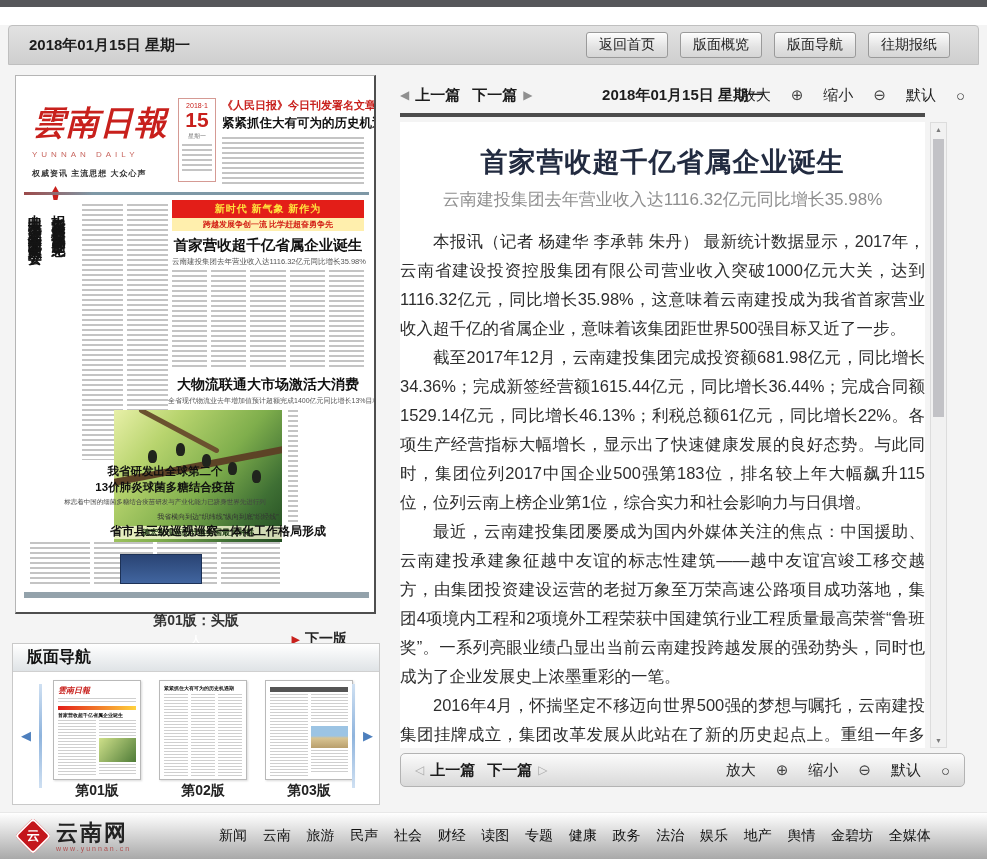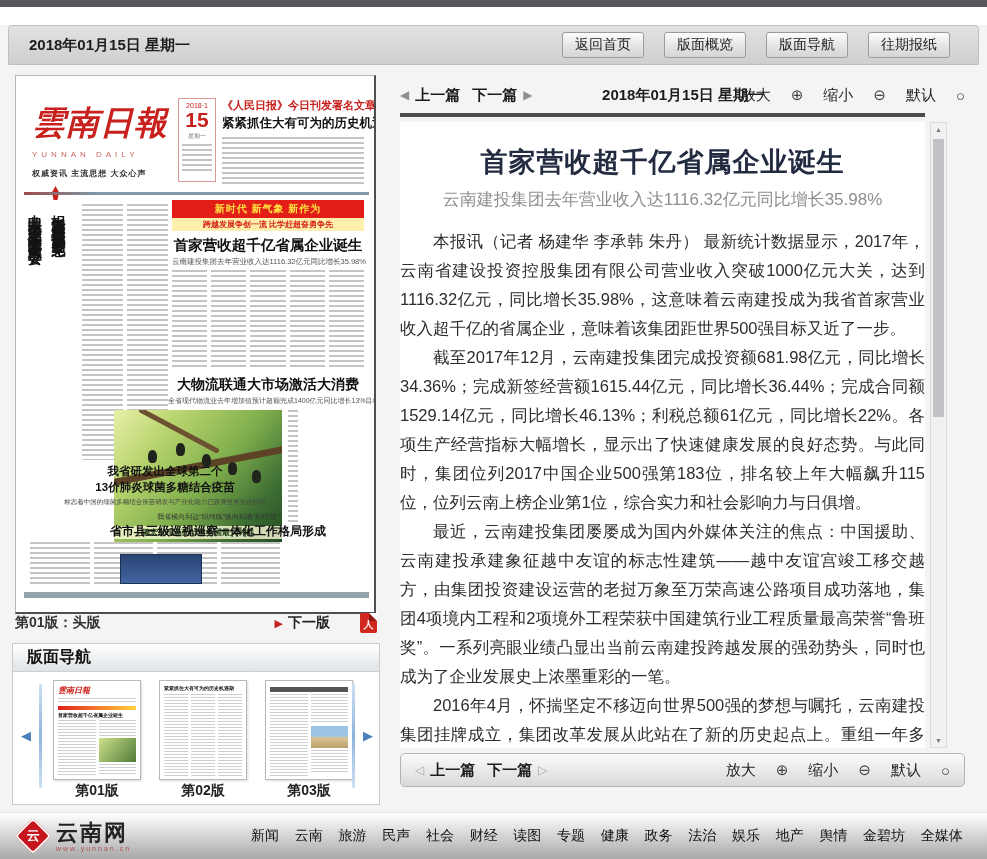--- a/index.html
+++ b/index.html
@@ -7,21 +7,21 @@
   body { background:#f2f2f2; font-family:"Liberation Sans", sans-serif; color:#222; }
   #canvas { position:relative; width:987px; height:859px; background:#f4f4f4; }
 
   
   .top-strip { position:absolute; left:0; top:0; width:987px; height:7px; background:#56575a; }
   .white-gap { position:absolute; left:0; top:7px; width:987px; height:18px; background:#ffffff; }
   .header-bar { position:absolute; left:8px; top:25px; width:971px; height:40px;
     background:linear-gradient(#e2e2e2,#cfcfcf); border:1px solid #bfbfbf; border-radius:4px 4px 0 0;
     display:flex; align-items:center; justify-content:space-between; padding:0 28px 0 20px; }
   .header-date { font-size:15px; font-weight:bold; color:#1c1c1c; }
-  .hbtn-row { display:flex; gap:20px; }
+  .hbtn-row { display:flex; gap:12px; }
   .hbtn { min-width:78px; height:26px; padding:0 12px; font-size:14px; color:#222;
     background:linear-gradient(#fdfdfd,#e2e2e2 60%,#d6d6d6); border:1px solid #9a9a9a; border-radius:3px;
     display:flex; align-items:center; justify-content:center; box-shadow:0 1px 1px rgba(255,255,255,.8) inset; cursor:pointer; }
 
   
   .paper { position:absolute; left:15px; top:75px; width:361px; height:539px; background:#ffffff;
     border:1px solid #b5b5b5; border-right:2px solid #4e4e4e; border-bottom:2px solid #4e4e4e; overflow:hidden; }
   .gk { background:repeating-linear-gradient(#c4c4c4 0 2px, transparent 2px 5px); }
   .gkcols { display:flex; gap:4px; } .gkcols>div { flex:1; background:repeating-linear-gradient(#c4c4c4 0 2px, transparent 2px 5px); }
 
@@ -72,21 +72,21 @@
 
   .p-h3 { position:absolute; left:40px; top:388px; width:218px; text-align:center; font-size:11.5px; font-weight:bold; color:#101010; line-height:1.35; }
   .p-h3sub { position:absolute; left:40px; top:422px; width:218px; text-align:center; font-size:6.5px; color:#444; white-space:nowrap; }
   .p-h4kick { position:absolute; left:92px; top:436px; width:220px; text-align:center; font-size:7px; color:#333; white-space:nowrap; }
   .p-h4 { position:absolute; left:88px; top:447px; width:228px; text-align:center; font-size:12px; font-weight:bold; color:#101010; white-space:nowrap; }
   .gkD { position:absolute; left:14px; top:466px; width:250px; height:44px; }
   .bluebox { position:absolute; left:104px; top:478px; width:82px; height:30px; background:linear-gradient(#2a4474,#41659f); border:1px solid #1d3257; }
   .paper-footstrip { position:absolute; left:8px; top:516px; width:345px; height:6px; background:#93a2ab; }
 
   
-  .pageinfo { position:absolute; left:15px; top:612px; width:362px; height:22px; display:flex; align-items:center; }
+  .pageinfo { position:absolute; left:15px; top:612px; width:362px; height:22px; display:flex; align-items:center;flex-direction:column; }
   .pi-cur { font-size:14px; font-weight:bold; color:#333; }
   .pi-next { margin-left:auto; display:flex; align-items:center; gap:5px; margin-right:30px; cursor:pointer; }
   .pi-next .tri { color:#c8201c; font-size:11px; }
   .pi-next .txt { font-size:14px; font-weight:bold; color:#222; }
   .pdficon { width:17px; height:20px; background:#d0281e; border-radius:2px; position:relative; cursor:pointer; }
   .pdficon::before { content:""; position:absolute; right:0; top:0; border:4px solid #fff; border-left-color:#8d1612; border-bottom-color:#8d1612; }
   .pdficon::after { content:"人"; position:absolute; left:0; bottom:1px; width:100%; text-align:center; color:#fff; font-size:10px; font-weight:bold; }
 
   
   .pnav { position:absolute; left:12px; top:643px; width:368px; height:162px; background:#fff; border:1px solid #c9c9c9; }
@@ -130,21 +130,21 @@
   .v-botbar .nav-arrow { color:#aaa; }
 
   
   .footer { position:absolute; left:0; top:812px; width:987px; height:47px; background:linear-gradient(#ffffff,#a9a9a9); border-top:1px solid #e8e8e8; display:flex; align-items:center; }
   .f-logo { display:flex; align-items:center; gap:10px; margin-left:20px; cursor:pointer; }
   .logo-diamond { width:26px; height:26px; background:#c4161c; border-radius:4px; transform:rotate(45deg); display:flex; align-items:center; justify-content:center; box-shadow:0 0 0 2px #fff inset; }
   .logo-glyph { transform:rotate(-45deg); color:#fff; font-size:13px; font-weight:bold; }
   .f-brandwrap { display:flex; flex-direction:column; line-height:1; }
   .f-brand { font-family:"DejaVu Serif",serif; font-size:22px; font-weight:bold; color:#222; letter-spacing:2px; }
   .f-url { font-size:7px; color:#b05050; letter-spacing:2px; margin-top:2px; }
-  .f-links { display:flex; justify-content:space-between; width:712px; margin-left:120px; }
+  .f-links { display:flex; justify-content:space-between; width:712px; margin-left:88px; }
   .f-links span { font-size:14px; color:#111; cursor:pointer; white-space:nowrap; }
 </style>
 </head>
 <body>
 
 <div id="canvas">
 
   <div class="top-strip"></div>
   <div class="white-gap"></div>
 

